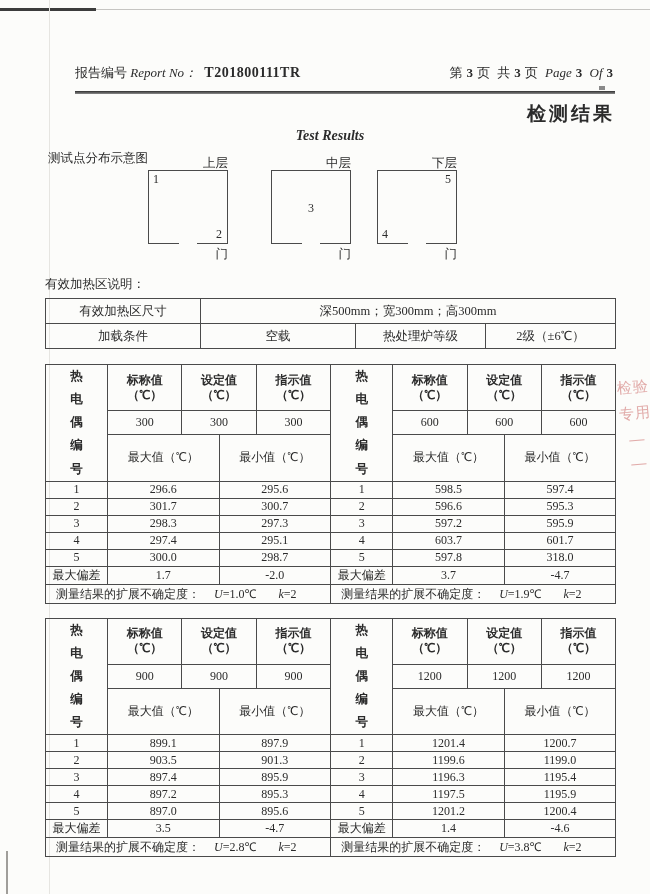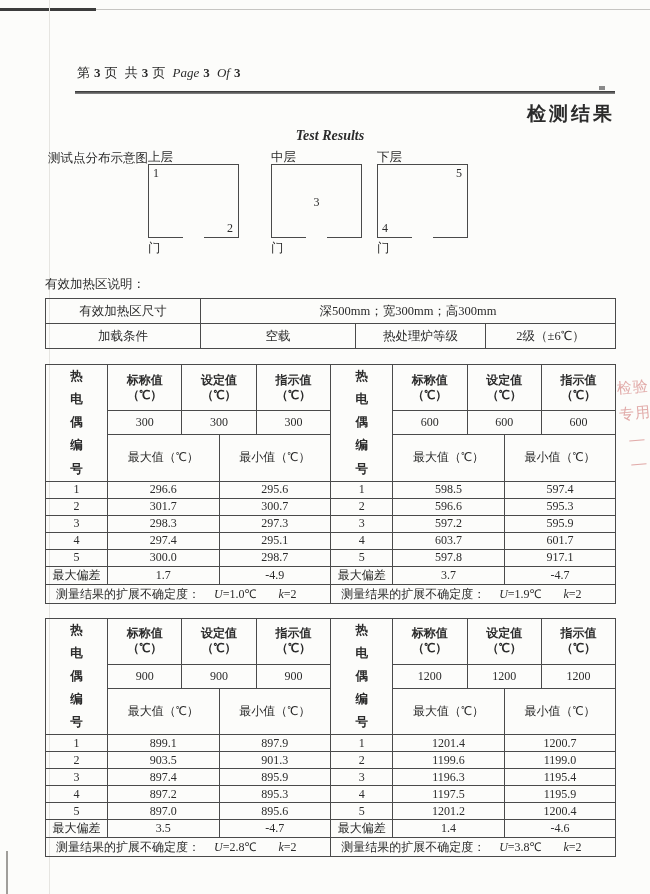--- a/index.html
+++ b/index.html
@@ -32,21 +32,21 @@
   .pg .n { font-weight:bold; }
   .pg .en { font-style:italic; }
   .hrule { margin-top:9px; margin-left:30px; height:3px; background:linear-gradient(#2f2f2f, #8a8a8a); }
 
   .title { text-align:right; margin-top:7px; font-size:19px; font-weight:bold; letter-spacing:3px; }
   .subtitle { text-align:center; margin-top:1px; font-size:14px; font-weight:bold; font-style:italic; }
 
   
   .diagram { position:relative; height:118px; margin-top:4px; font-size:12.5px; }
   .diagram-caption { position:absolute; left:3px; top:2px; }
-  .layer { position:absolute; top:2px; width:91px; text-align:left; }
+  .layer { position:absolute; top:8px; width:80px; text-align:right; }
   .layer.l1 { left:103px; } .layer.l2 { left:218px;margin-left:8px; } .layer.l3 { left:332px; }
   .layer-label { display:block; height:14px; line-height:14px; }
   .lbox { position:relative; height:74px; border:1px solid #4a4a4a; border-bottom:none; }
   .lbox .bseg { position:absolute; bottom:0; height:1px; background:#4a4a4a; width:38%; }
   .lbox .bseg.left { left:0; } .lbox .bseg.right { right:0; }
   .pt { position:absolute; font-size:12px; }
   .pt.tl { left:4px; top:1px; } .pt.br { right:5px; bottom:2px; }
   .pt.ctr { left:50%; top:50%; transform:translate(-50%,-50%); }
   .pt.tr { right:5px; top:1px; } .pt.bl { left:4px; bottom:2px; }
   .door-label { display:block; margin-top:2px; }
@@ -88,20 +88,25 @@
   <div class="seal">
     <div>检验</div>
     <div>专用</div>
     <div class="dash">—</div>
     <div class="dash">—</div>
   </div>
 
   <div class="content">
 
     <div class="rpt-line">
+      <div class="rpt-left">
+        <span>报告编号</span>
+        <span class="en">Report No：</span>
+        <span class="no">T201800111TR</span>
+      </div>
       <div class="pg">
         <span>第</span><span class="n">3</span><span>页</span>
         <span>共</span><span class="n">3</span><span>页</span>
         <span class="en">Page</span><span class="n">3</span>
         <span class="en">Of</span><span class="n">3</span>
       </div>
     </div>
     <div class="hrule"></div>
 
     <div class="title">检测结果</div>
@@ -218,21 +223,21 @@
               <td colspan="3">295.1</td>
             </tr>
         <tr class="r-d">
               <td>5</td>
               <td colspan="3">300.0</td>
               <td colspan="3">298.7</td>
             </tr>
         <tr class="r-d">
               <td>最大偏差</td>
               <td colspan="3">1.7</td>
-              <td colspan="3">-4.9</td>
+              <td colspan="3">-2.0</td>
             </tr>
         <tr class="r-d u-row">
               <td colspan="7"><span>测量结果的扩展不确定度：</span><span class="u"><i>U</i><span>=1.0℃</span></span><span class="k"><i>k</i><span>=2</span></span></td>
             </tr>
       </tbody>
         </table>
 
       <table class="mtable">
         <colgroup>
             <col style="width:62px">
@@ -279,21 +284,21 @@
               <td colspan="3">595.9</td>
             </tr>
         <tr class="r-d">
               <td>4</td>
               <td colspan="3">603.7</td>
               <td colspan="3">601.7</td>
             </tr>
         <tr class="r-d">
               <td>5</td>
               <td colspan="3">597.8</td>
-              <td colspan="3">917.1</td>
+              <td colspan="3">318.0</td>
             </tr>
         <tr class="r-d">
               <td>最大偏差</td>
               <td colspan="3">3.7</td>
               <td colspan="3">-4.7</td>
             </tr>
         <tr class="r-d u-row">
               <td colspan="7"><span>测量结果的扩展不确定度：</span><span class="u"><i>U</i><span>=1.9℃</span></span><span class="k"><i>k</i><span>=2</span></span></td>
             </tr>
       </tbody>

